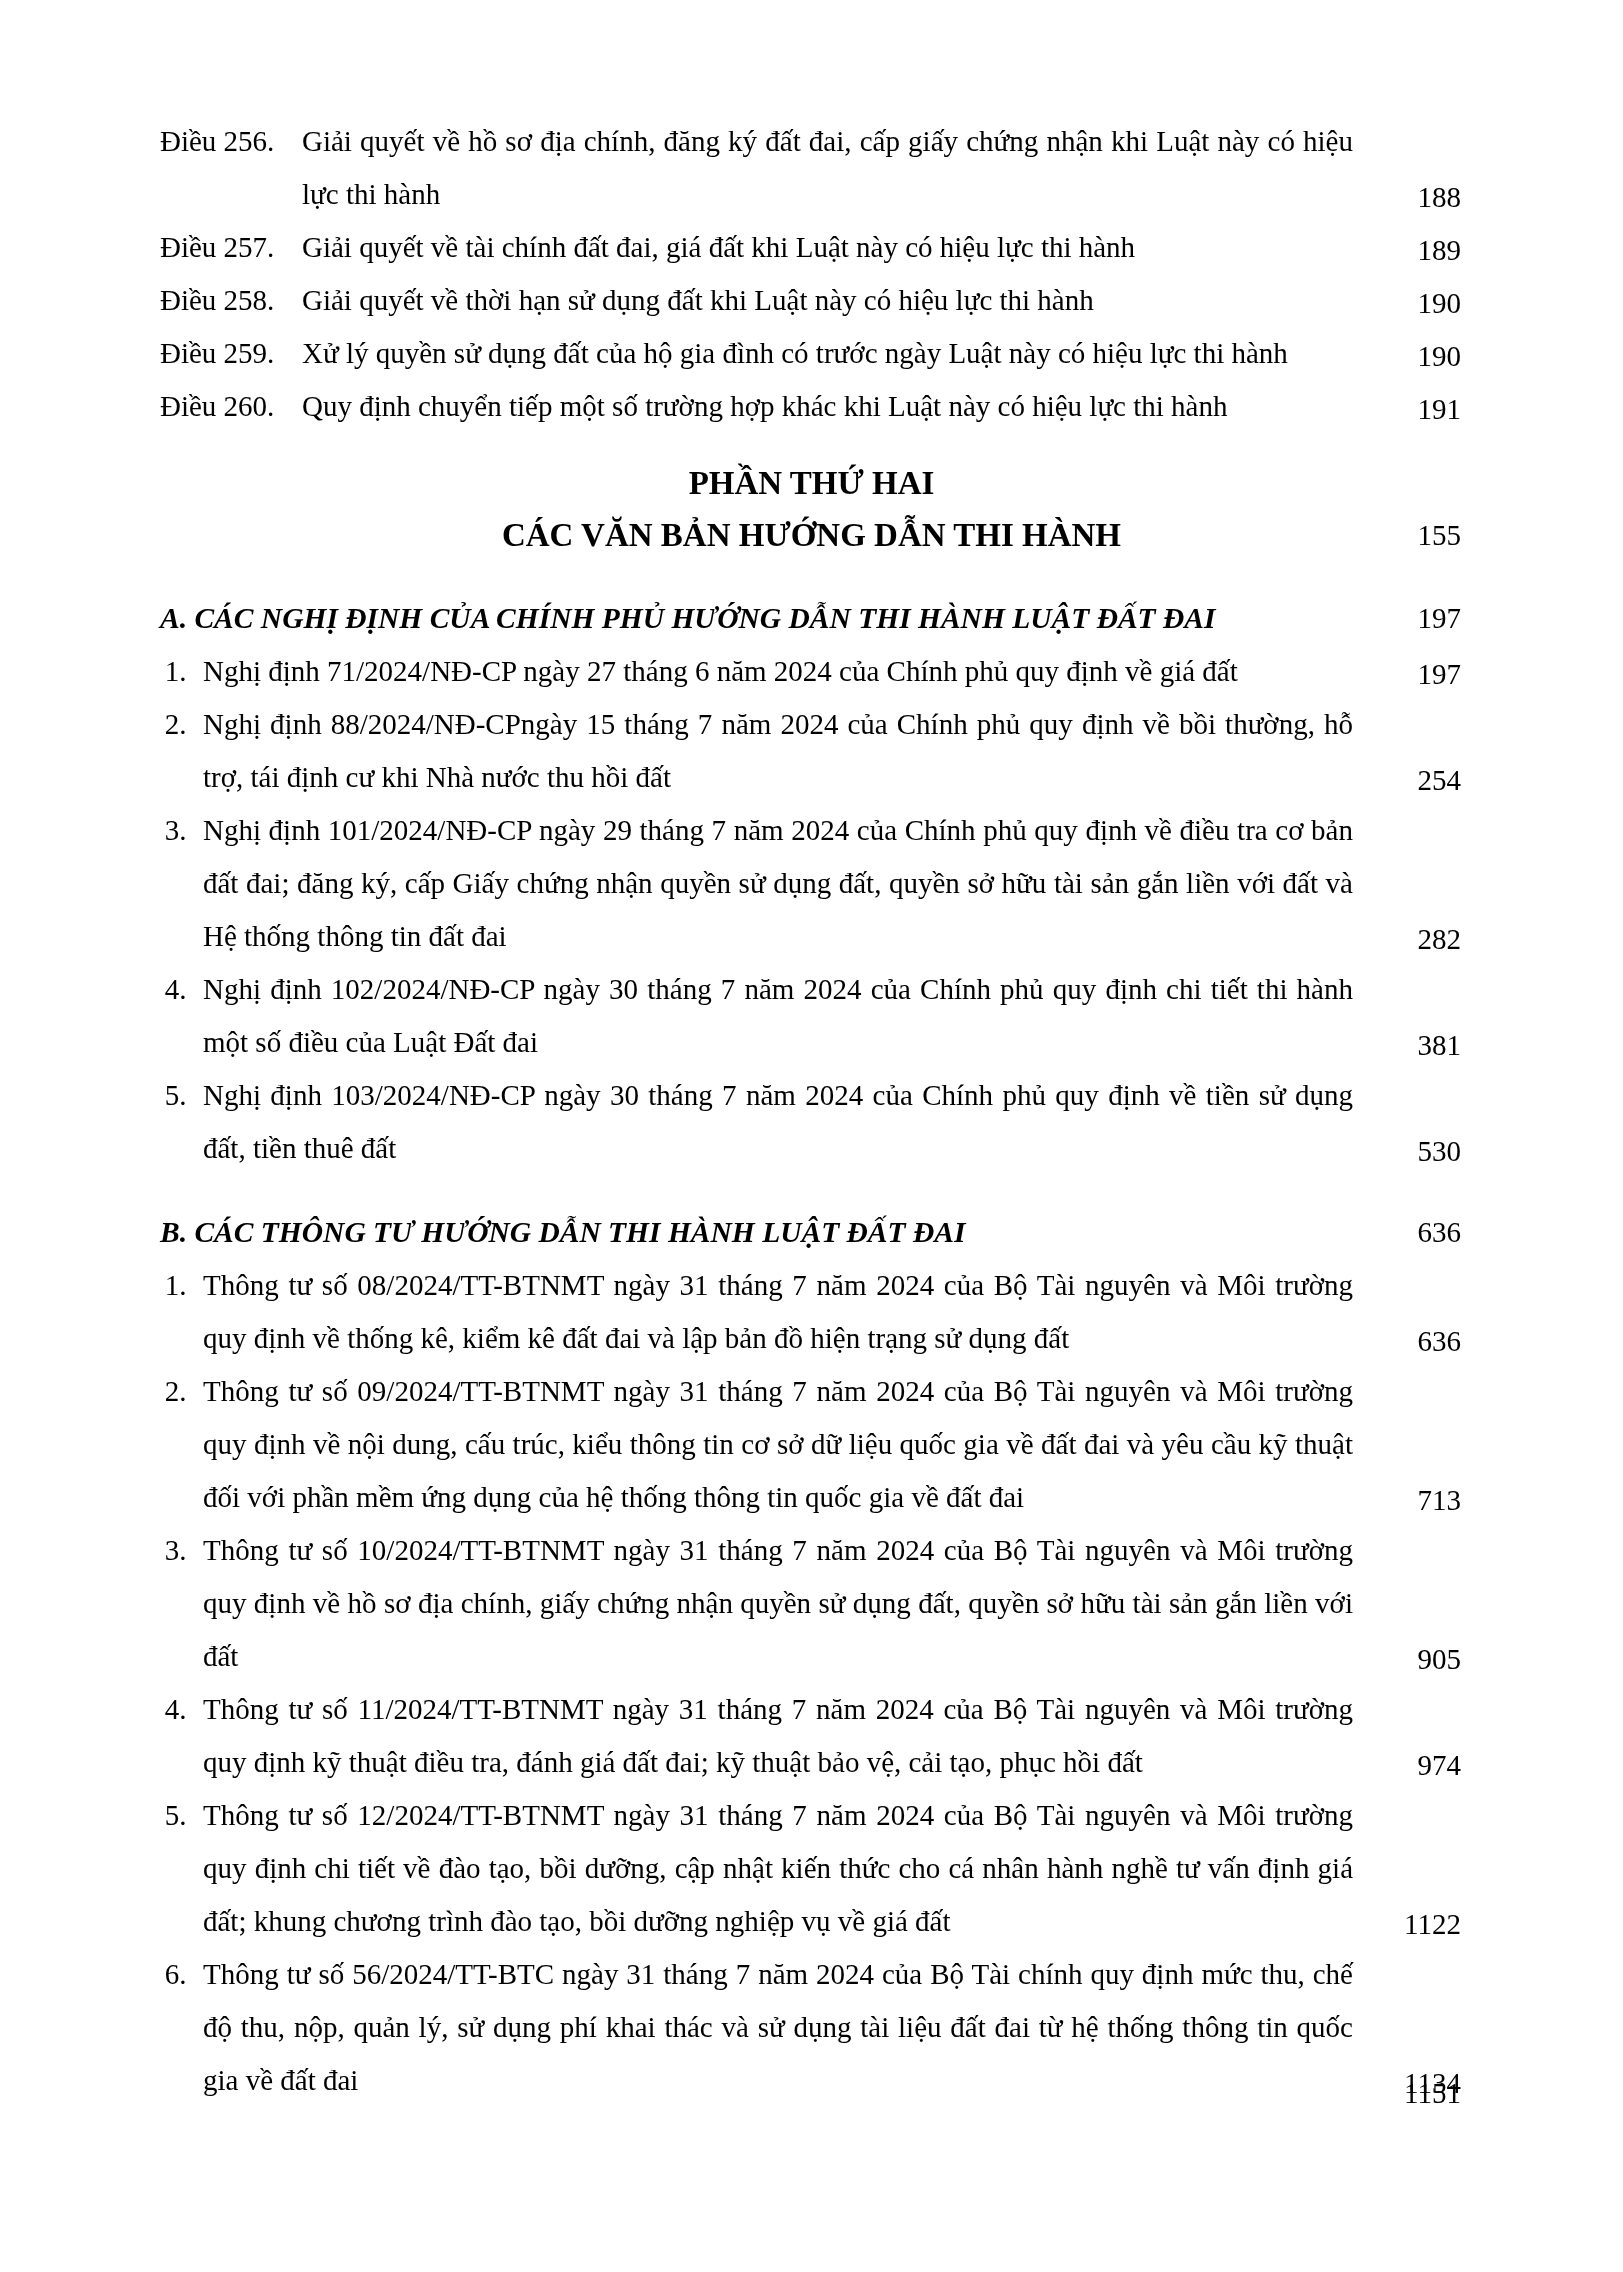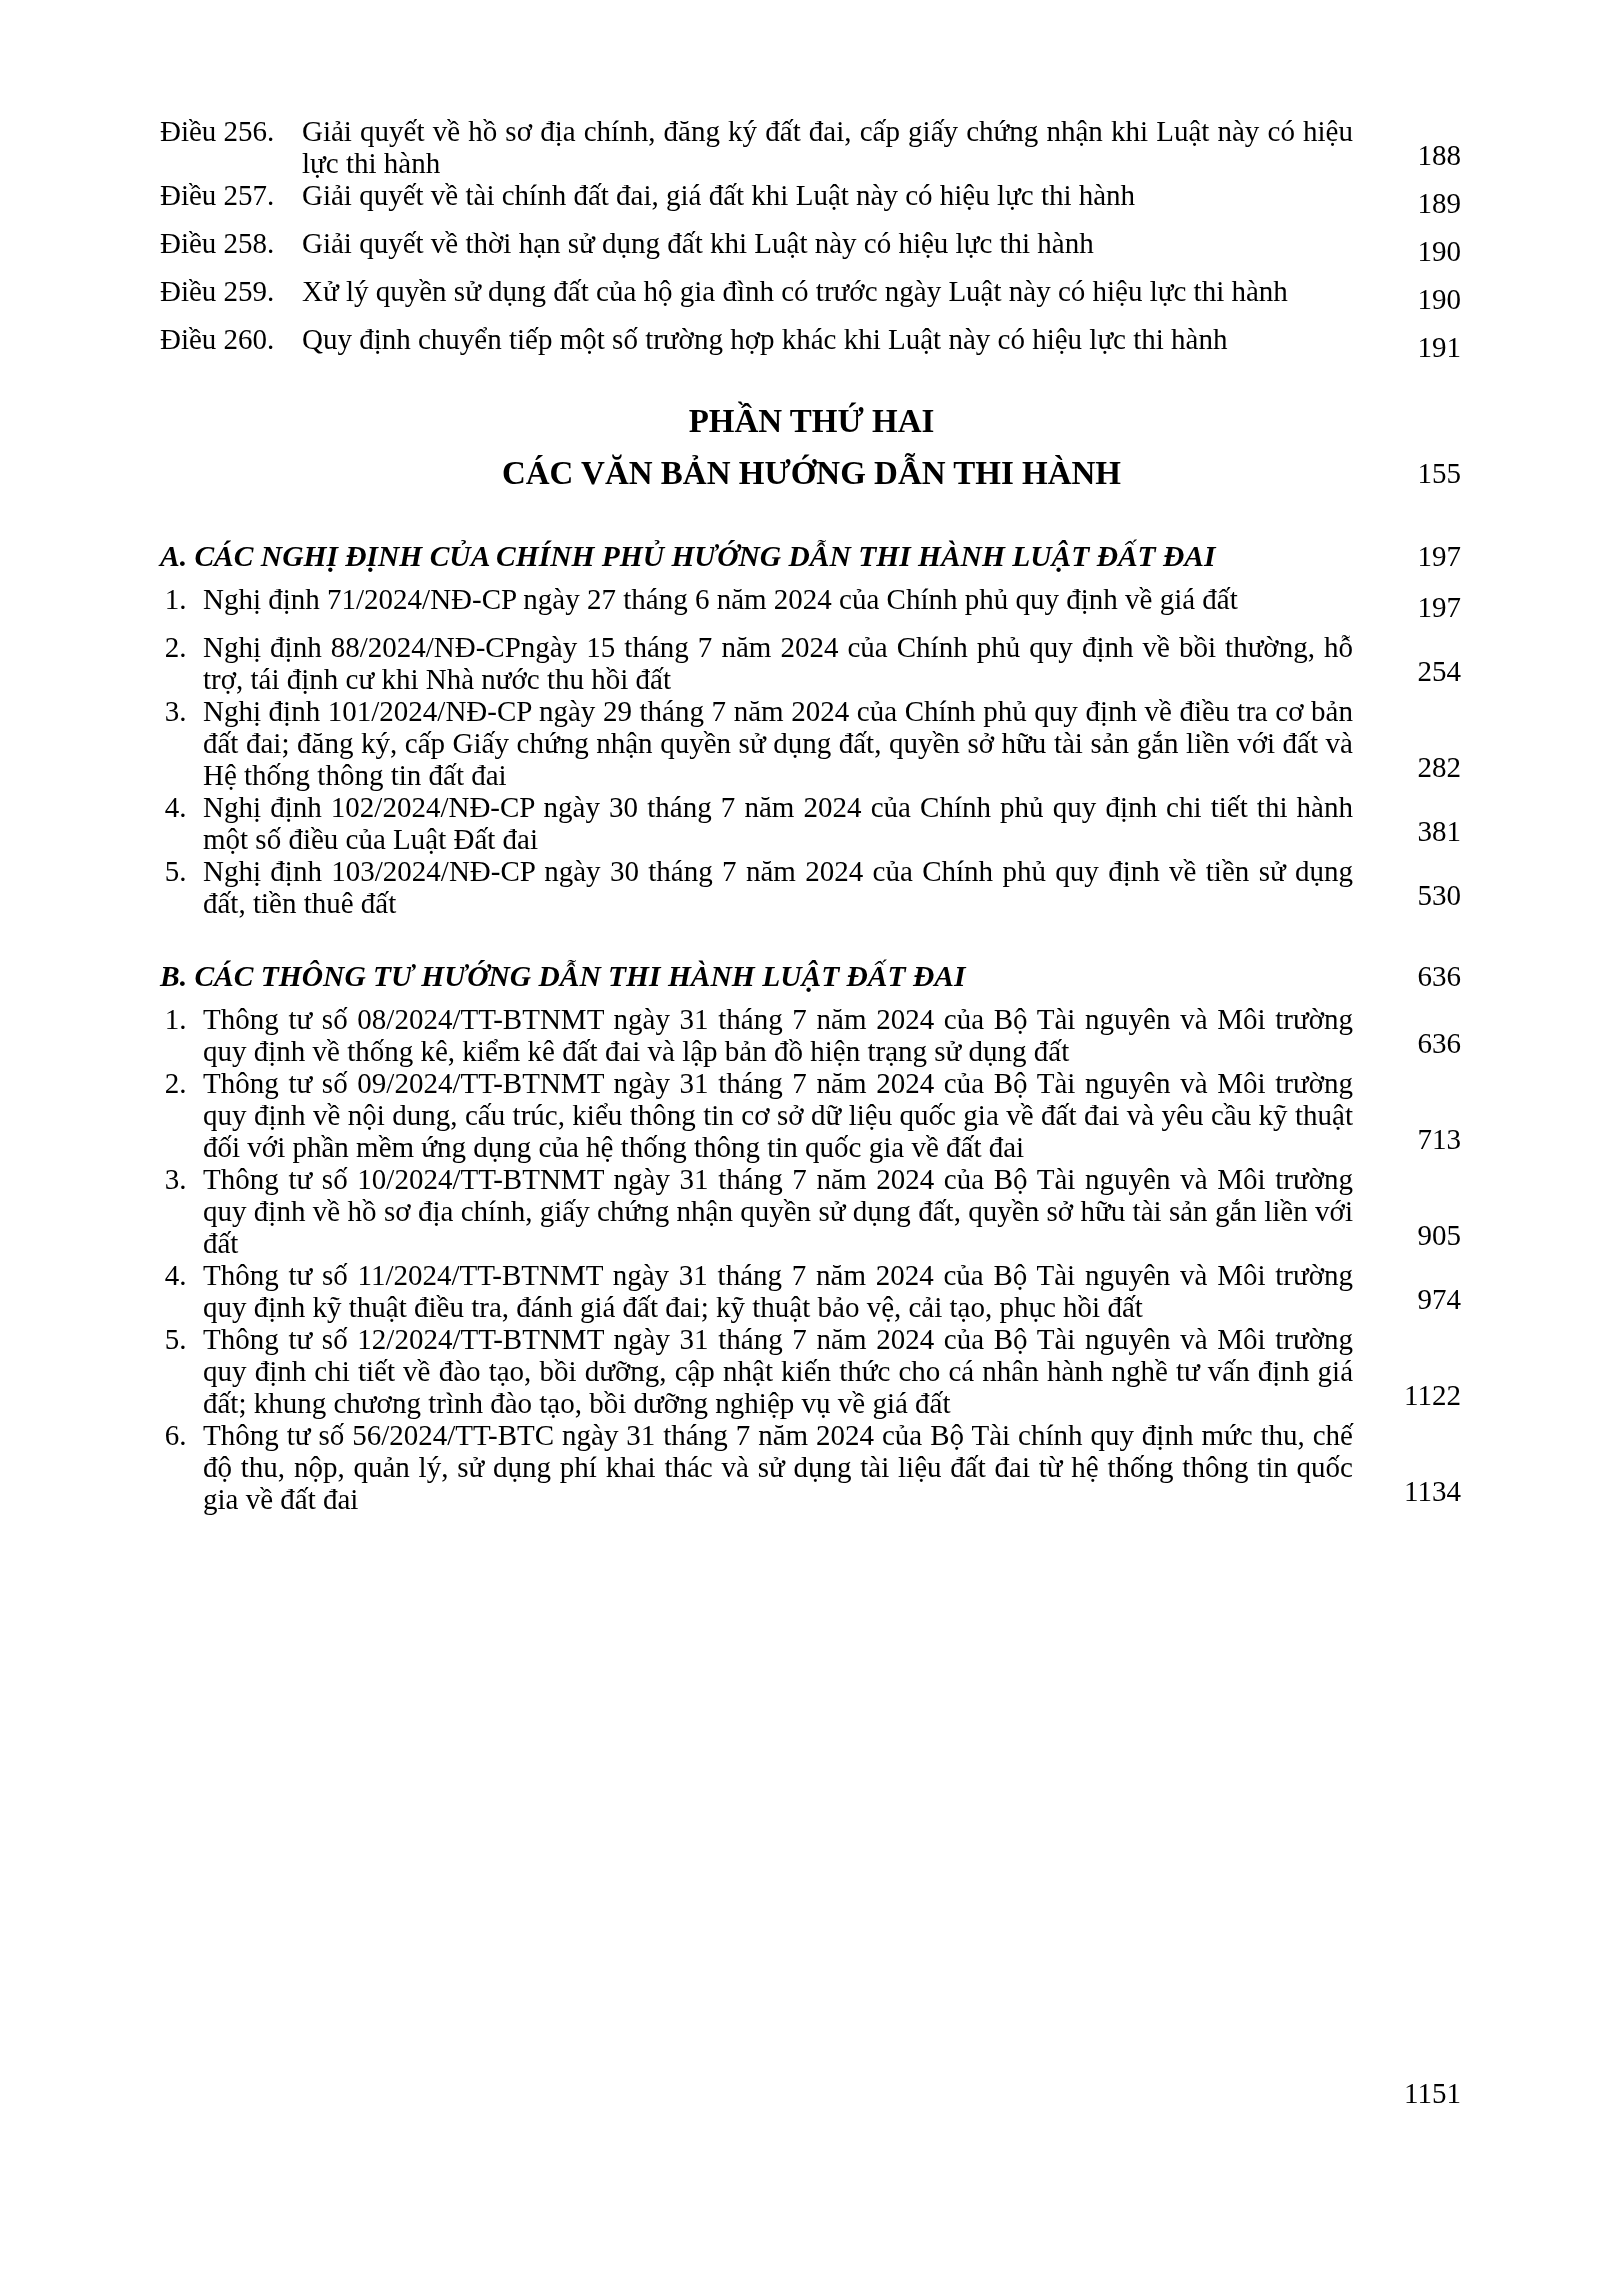--- a/index.html
+++ b/index.html
@@ -10,21 +10,21 @@
     font-family:"Liberation Serif","DejaVu Serif",serif;
     color:#000;
     overflow:hidden;
   }
   .toc{position:absolute;left:160px;top:115px;width:1301px;}
   .row{display:flex;}
   .txt{
     flex:1 1 auto;
     text-align:justify;
     font-size:29px;
-    line-height:32px;
+    line-height:53px;
   }
   .pg{
     flex:0 0 108px;
     width:108px;
     text-align:right;
     align-self:flex-end;
     font-size:29px;
     line-height:48px;
     white-space:nowrap;
     font-family:Liberation Serif, serif;

